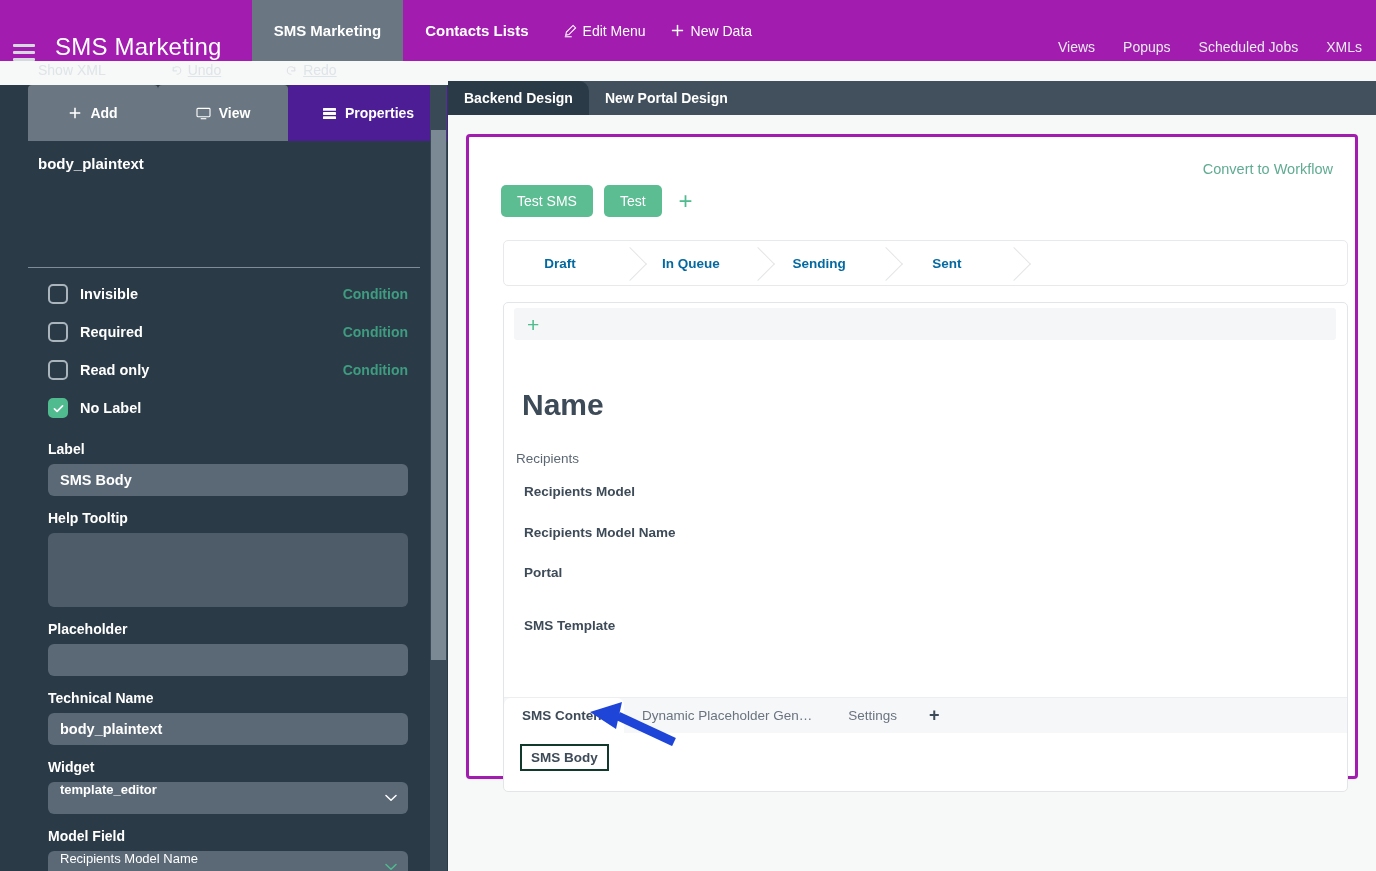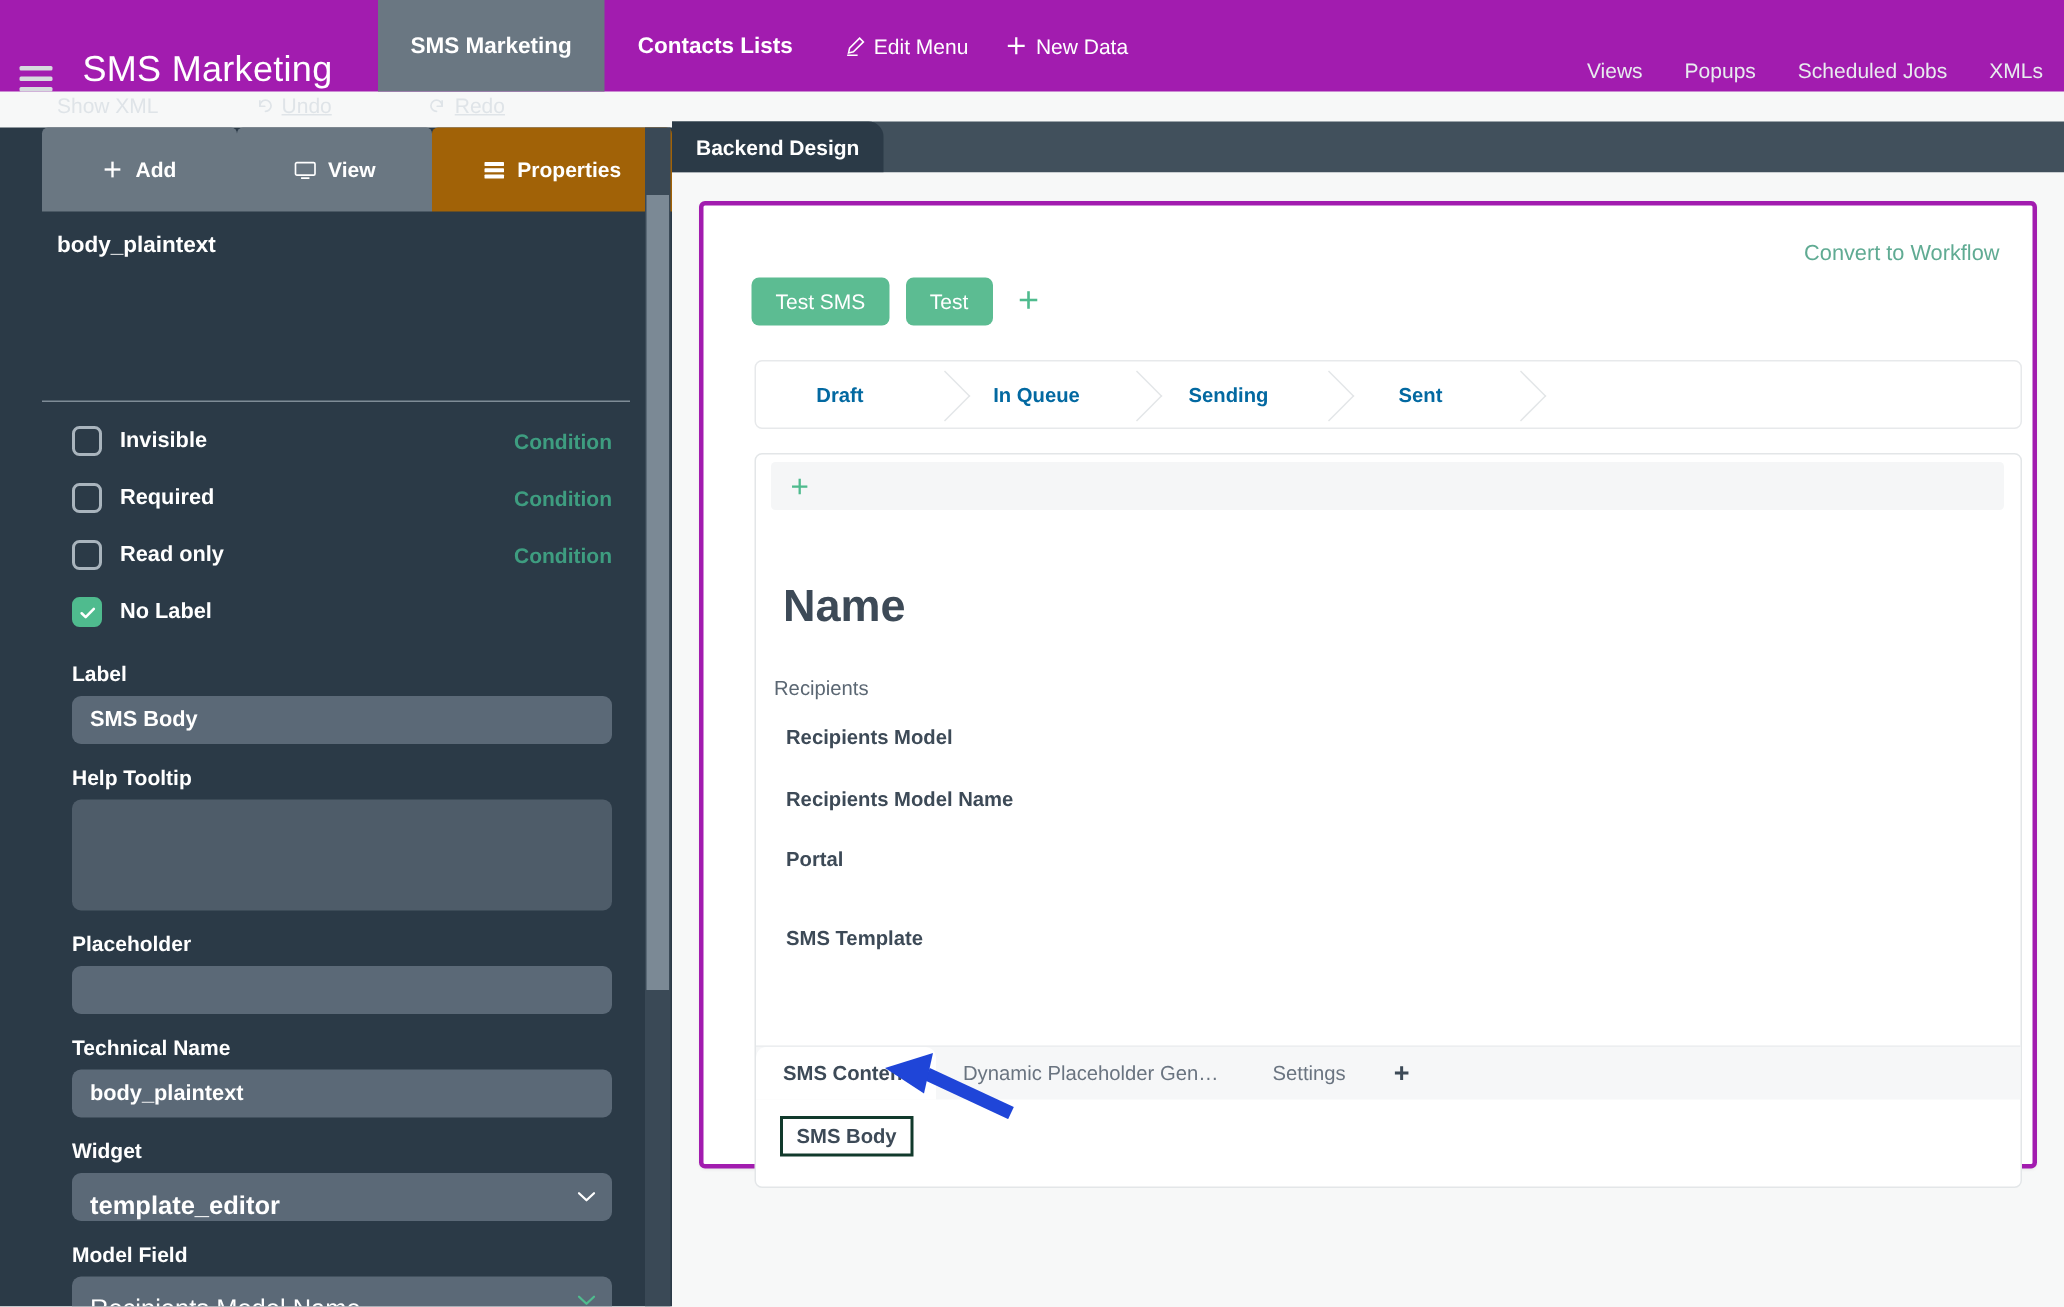--- a/index.html
+++ b/index.html
@@ -67,21 +67,21 @@
   .lp-tab {
     background: #6a7782; color: #fff; font-size: 14px; font-weight: 700;
     display: flex; align-items: center; justify-content: center;
     cursor: pointer; white-space: nowrap;
     border-top-left-radius: 4px; border-top-right-radius: 4px;
   }
   .lp-tab.t-add  { width: 130px; }
   .lp-tab.t-view { width: 130px; }
   .lp-tab.t-props {
     position: absolute; left: 260px; top: 0; width: 160px; height: 56px;
-    background: #a16207;
+    background: #4c1d95;
   }
   .lp-tab .ic { margin-right: 8px; display: inline-flex; align-items: center; }
 
   .lp-title {
     position: absolute; top: 56px; left: 0; width: 420px; height: 44px;
     display: flex; align-items: center; padding-left: 38px;
     color: #ffffff; font-size: 15px; font-weight: 700;
   }
   .lp-divider {
     position: absolute; top: 182px; left: 28px; width: 392px; height: 1px;
@@ -123,22 +123,22 @@
     border-radius: 6px; color: #ffffff; font-size: 14.5px; font-weight: 700;
     padding: 0 12px; font-family: "Liberation Sans", sans-serif;
     display: flex; align-items: center; cursor: text;
   }
   .ftextarea {
     width: 360px; height: 74px; background: #4e5c69; border: none;
     border-radius: 6px; cursor: text;
   }
   .fselect {
     width: 360px; height: 32px; background: #5b6977; border: none;
-    border-radius: 6px; color: #ffffff; font-size: 17px;
-    padding: 0 12px; display: flex; align-items: flex-end;
+    border-radius: 6px; color: #ffffff; font-size: 13px;
+    padding: 0 12px; display: flex; align-items: flex-start;
     position: relative; cursor: pointer;
   }
   .fselect.bold { font-weight: 700; }
   .fselect .chev {
     position: absolute; right: 11px; top: 50%; transform: translateY(-50%);
     display: flex;
   }
 
   
   .lp-scroll {
@@ -430,20 +430,23 @@
   </div>
 
   <div class="lp-scroll">
     <div class="thumb"></div>
   </div>
 
   <div class="maintabs">
     <div class="maintab active">
       <span>Backend Design</span>
     </div>
+    <div class="maintab">
+      <span>New Portal Design</span>
+    </div>
   </div>
 
   <div class="content">
     <div class="card">
 
       <div class="convert">Convert to Workflow</div>
 
       <div class="btnrow">
         <button class="gbtn">Test SMS</button>
         <button class="gbtn">Test</button>

